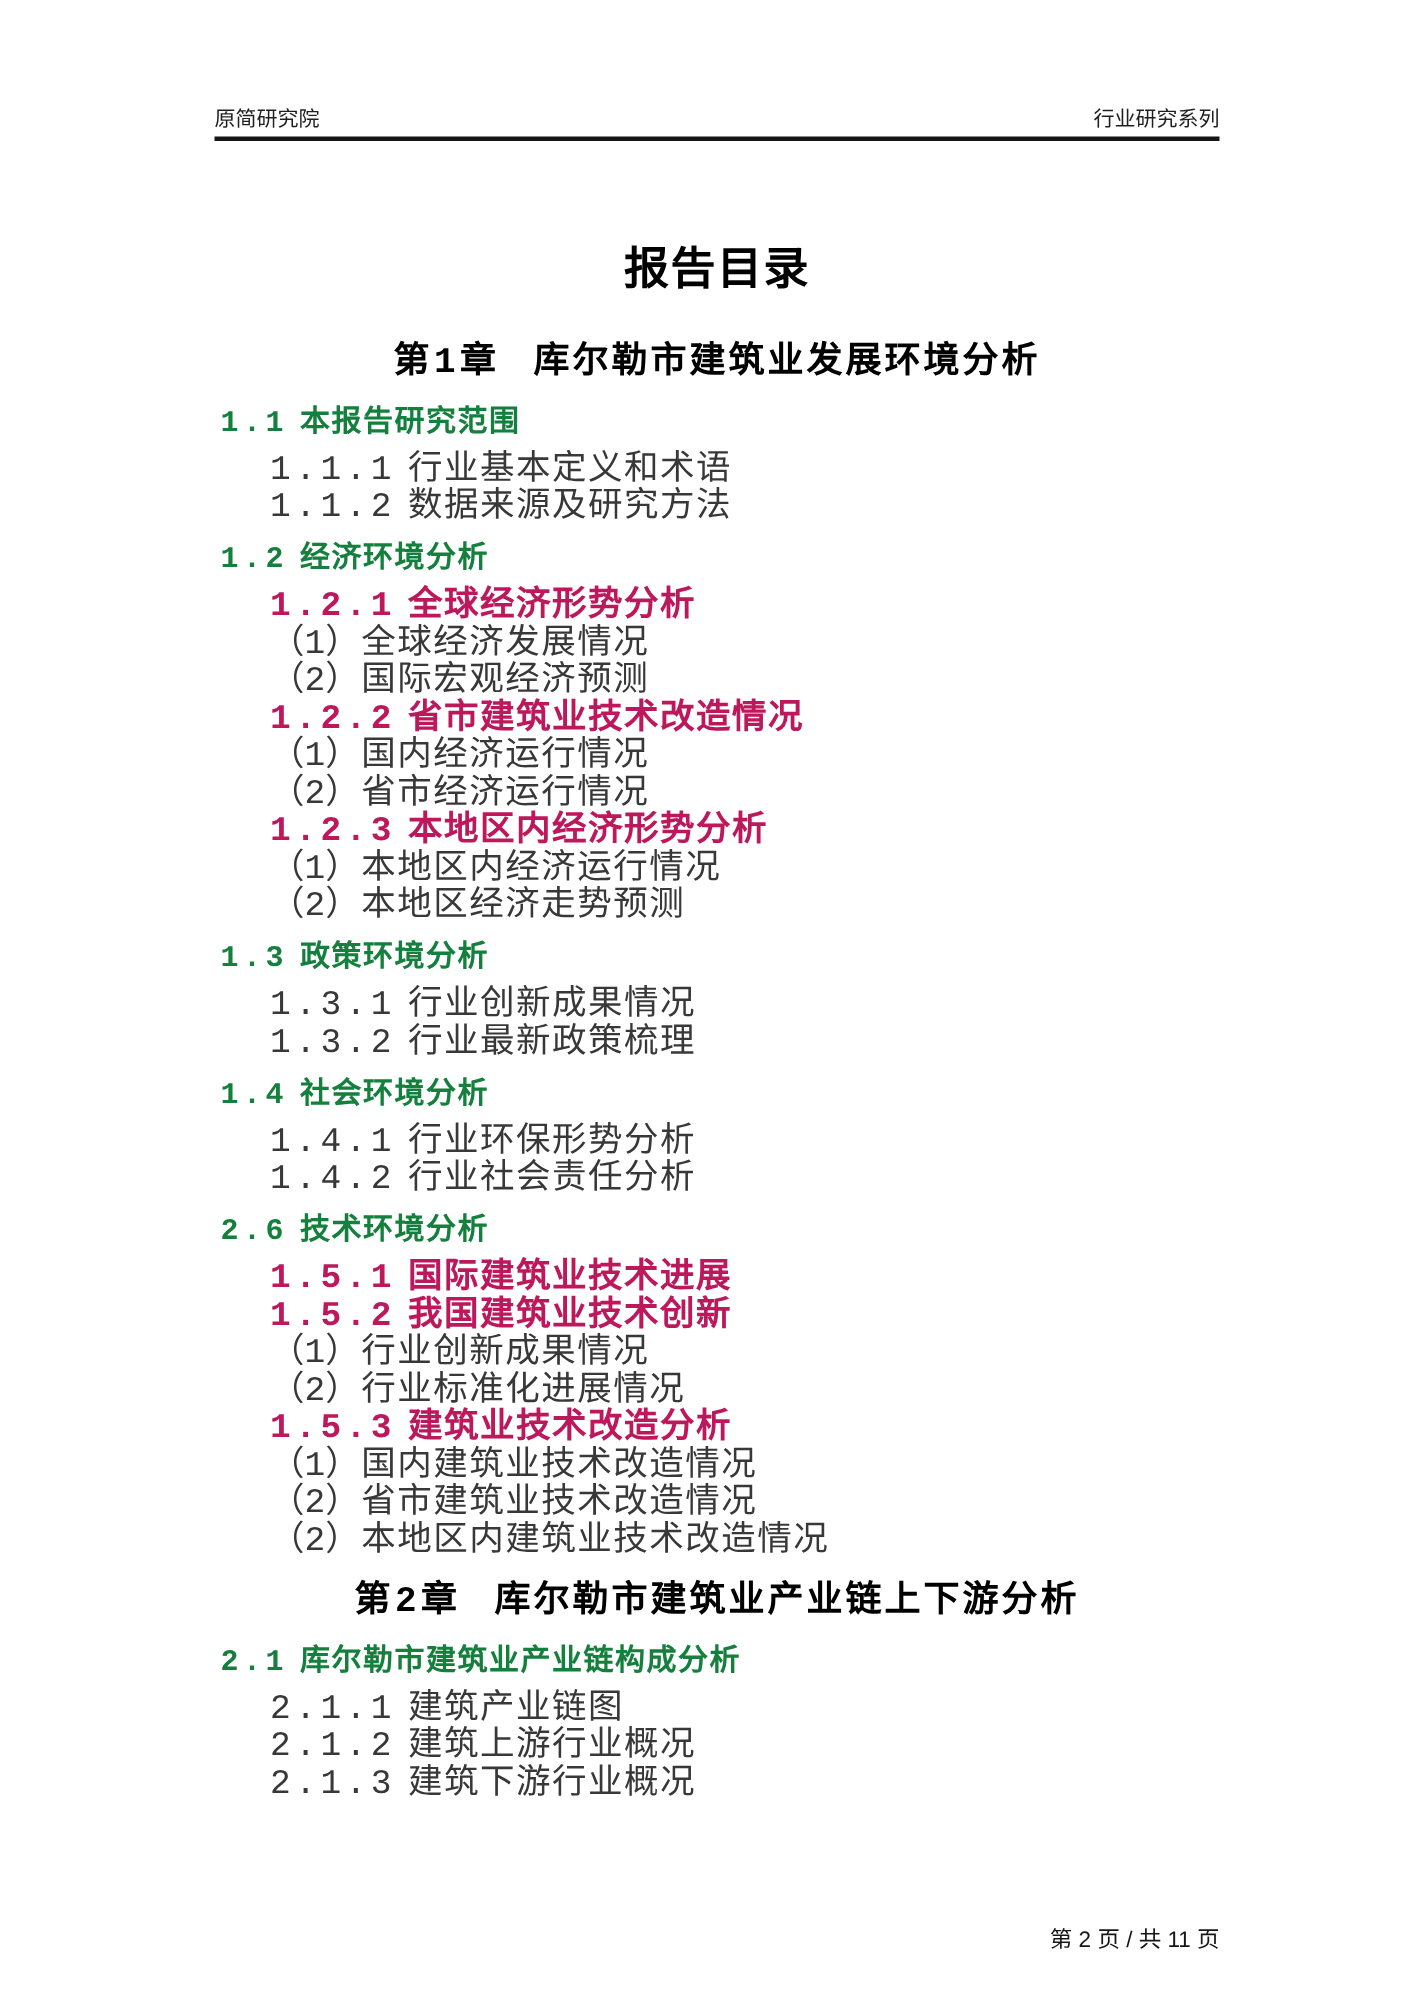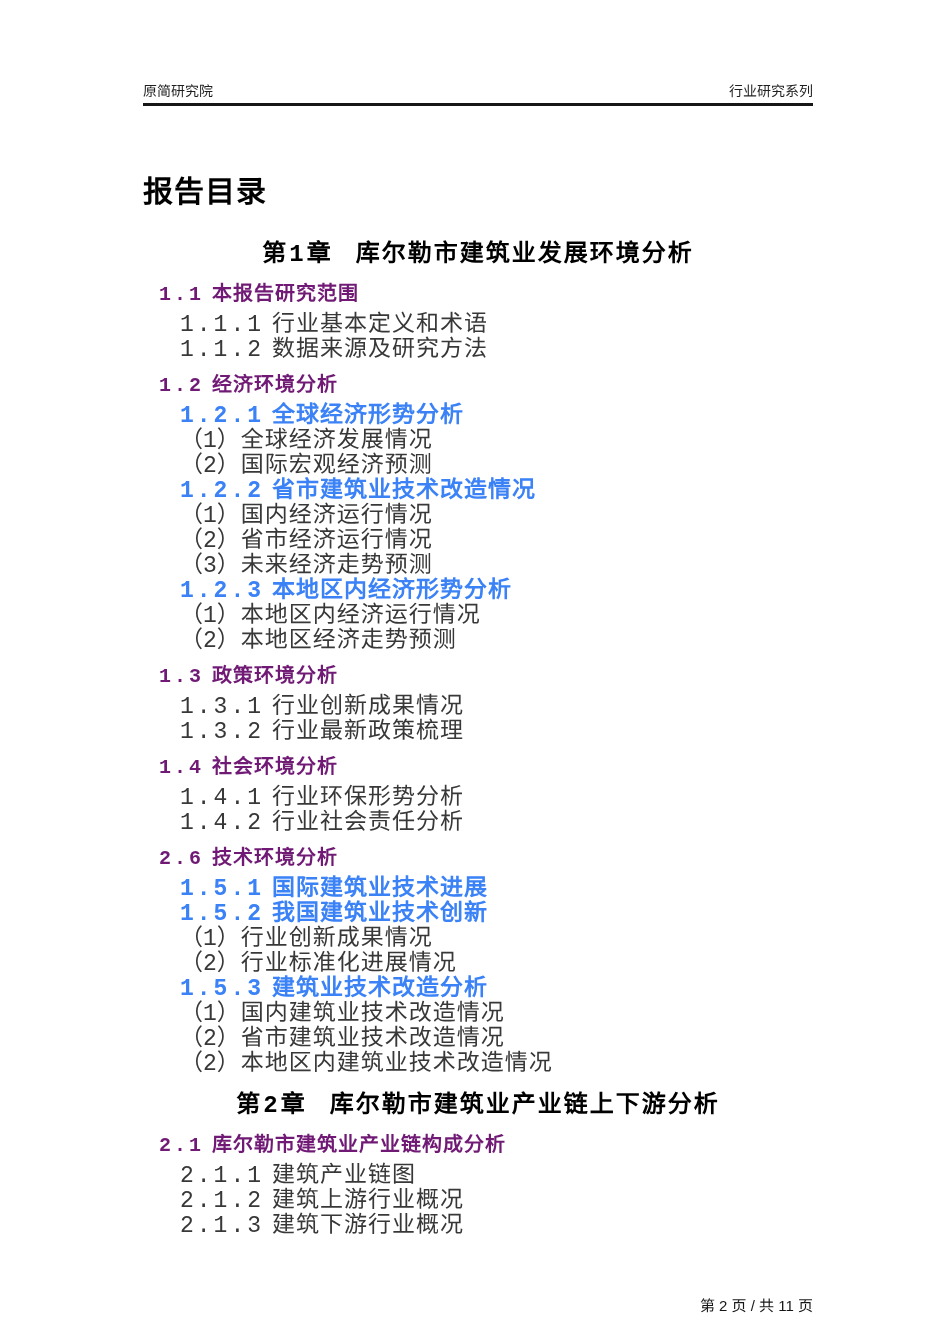--- a/index.html
+++ b/index.html
@@ -5,52 +5,52 @@
   html, body { margin:0; padding:0; background:#ffffff; }
   body {
     width:950px; height:1344px; position:relative; overflow:hidden;
     font-family:"Liberation Serif","DejaVu Serif",serif;
     color:#1a1a1a;
   }
   .page { position:relative; width:950px; height:1344px; background:#ffffff; }
 
   
   .header {
-    margin:16px 137px 0 143px;
+    margin:4px 137px 0 143px;
     padding-top:66px; padding-bottom:3px;
     border-bottom:3px solid #161616;
     display:flex; justify-content:space-between; align-items:flex-end;
     font-family:"Liberation Sans","DejaVu Sans",sans-serif;
     font-size:14px; line-height:18px; color:#1f1f1f;gap:20px;
   }
 
   
   .doc-title {
     width:670px; margin:68px 0 28px 143px;
-    text-align:left;
+    text-align:center;
     font-size:30px; line-height:36px; font-weight:bold; color:#000000;
     letter-spacing:1px;
   }
 
   
   .toc { margin-left:143px; width:670px;font-family:Liberation Mono, monospace; }
   .toc-row { position:relative; }
   .toc-row.chapter {
     text-align:center; font-size:24px; line-height:34px; font-weight:bold;
     color:#000000; margin:12px 0 6px 0;
   }
   .toc-row.h2 {
-    font-size:20px; line-height:27px; font-weight:bold; color:#701a75;
-    margin:9px 0 5px 16px;
+    font-size:20px; line-height:27px; font-weight:bold; color:#15803d;
+    margin:9px 0 5px 4px;
   }
   .toc-row.h3, .toc-row.h4 {
     font-size:23px; line-height:25px; color:#383838;
     padding-left:37px; font-weight:normal;
   }
-  .toc-row.h3.bold { font-weight:bold; color:#3b82f6; }
+  .toc-row.h3.bold { font-weight:bold; color:#be185d; }
 
   .toc-row .num { letter-spacing:3px; margin-right:8px; }
   .toc-row.h4 .num { letter-spacing:0; margin-right:1px; }
   .toc-row.chapter .num { letter-spacing:3px; margin-right:22px; }
   .toc-row .text { letter-spacing:1px; }
   .toc-row.chapter .text { letter-spacing:2px; }
 
   
   .footer {
     position:absolute; top:1280px; left:143px; width:670px;
@@ -76,21 +76,20 @@
       <div class="toc-row h2"><span class="num">1.1</span><span class="text">本报告研究范围</span></div>
       <div class="toc-row h3"><span class="num">1.1.1</span><span class="text">行业基本定义和术语</span></div>
       <div class="toc-row h3"><span class="num">1.1.2</span><span class="text">数据来源及研究方法</span></div>
       <div class="toc-row h2"><span class="num">1.2</span><span class="text">经济环境分析</span></div>
       <div class="toc-row h3 bold"><span class="num">1.2.1</span><span class="text">全球经济形势分析</span></div>
       <div class="toc-row h4"><span class="num">（1）</span><span class="text">全球经济发展情况</span></div>
       <div class="toc-row h4"><span class="num">（2）</span><span class="text">国际宏观经济预测</span></div>
       <div class="toc-row h3 bold"><span class="num">1.2.2</span><span class="text">省市建筑业技术改造情况</span></div>
       <div class="toc-row h4"><span class="num">（1）</span><span class="text">国内经济运行情况</span></div>
       <div class="toc-row h4"><span class="num">（2）</span><span class="text">省市经济运行情况</span></div>
-      <div class="toc-row h4"><span class="num">（3）</span><span class="text">未来经济走势预测</span></div>
       <div class="toc-row h3 bold"><span class="num">1.2.3</span><span class="text">本地区内经济形势分析</span></div>
       <div class="toc-row h4"><span class="num">（1）</span><span class="text">本地区内经济运行情况</span></div>
       <div class="toc-row h4"><span class="num">（2）</span><span class="text">本地区经济走势预测</span></div>
       <div class="toc-row h2"><span class="num">1.3</span><span class="text">政策环境分析</span></div>
       <div class="toc-row h3"><span class="num">1.3.1</span><span class="text">行业创新成果情况</span></div>
       <div class="toc-row h3"><span class="num">1.3.2</span><span class="text">行业最新政策梳理</span></div>
       <div class="toc-row h2"><span class="num">1.4</span><span class="text">社会环境分析</span></div>
       <div class="toc-row h3"><span class="num">1.4.1</span><span class="text">行业环保形势分析</span></div>
       <div class="toc-row h3"><span class="num">1.4.2</span><span class="text">行业社会责任分析</span></div>
       <div class="toc-row h2"><span class="num">2.6</span><span class="text">技术环境分析</span></div>

